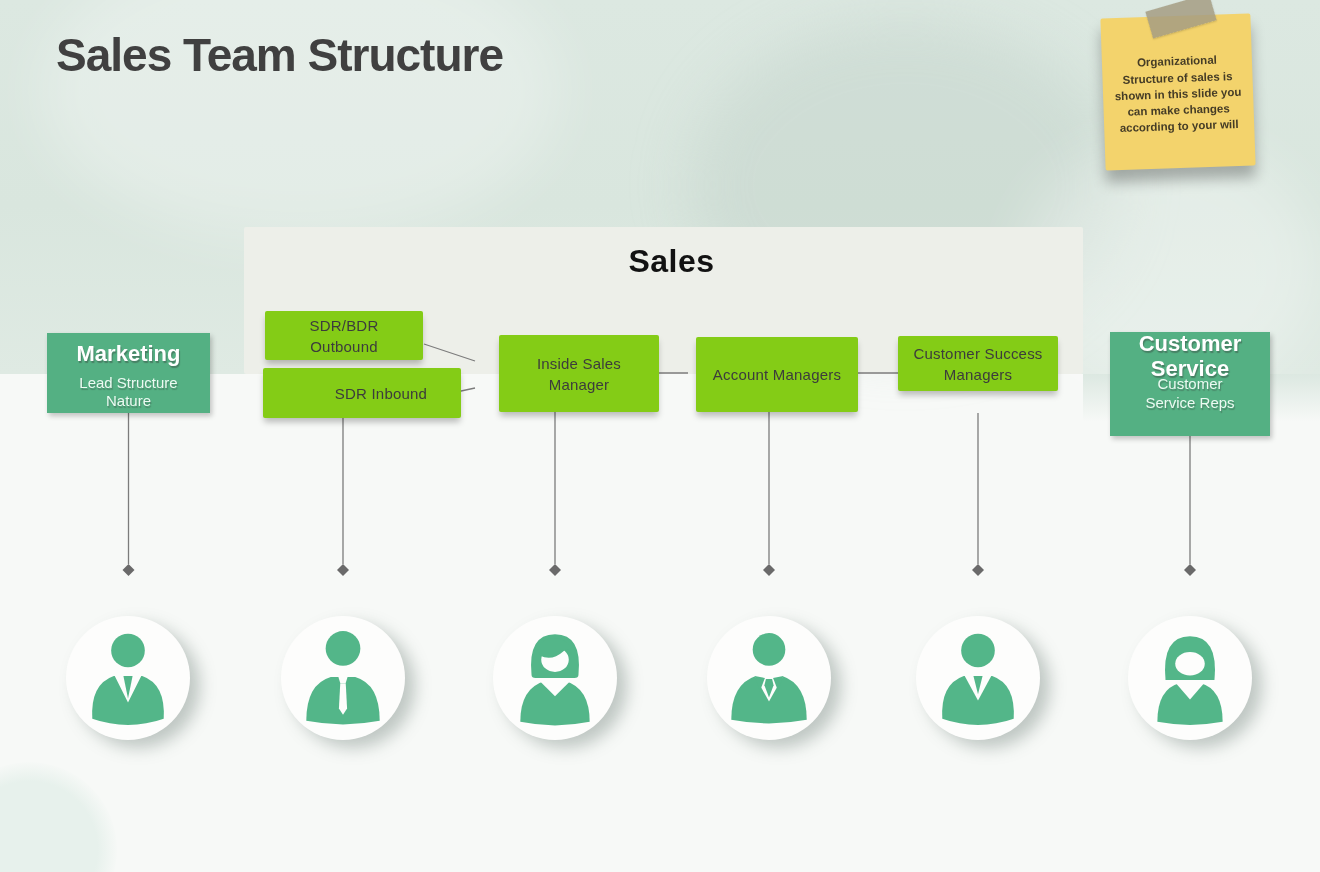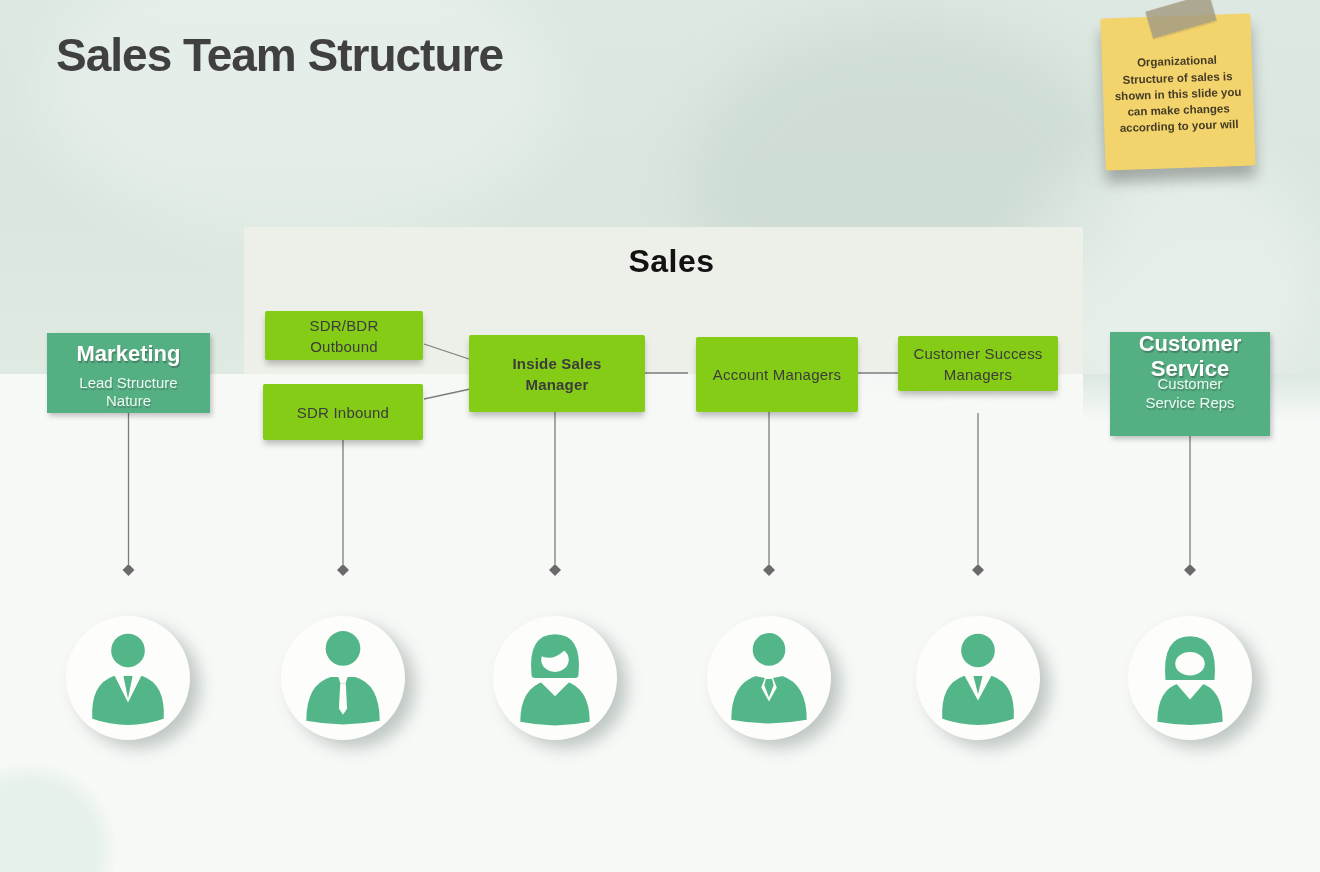--- a/index.html
+++ b/index.html
@@ -46,22 +46,22 @@
   .box-marketing{left:47px;top:333px;width:163px;height:80px;padding-top:9px;box-sizing:border-box;}
   .box-marketing .gb-sub{margin-top:7px;}
   .box-customer-service{left:1110px;top:332px;width:160px;height:104px;padding-top:0;box-sizing:border-box;}
   .box-customer-service .gb-sub{margin-top:-6px;}
 
   
   .node{position:absolute;background:#84cc16;color:#3c3c3c;display:flex;align-items:center;
     justify-content:center;text-align:center;font-size:15px;line-height:1.4;border-radius:2px;
     box-shadow:0 5px 6px -1px rgba(0,0,0,0.25);white-space:pre-line;letter-spacing:0.2px;}
   .node-sdr-outbound{left:265px;top:311px;width:158px;height:49px;}
-  .node-sdr-inbound{left:263px;top:384px;width:160px;height:56px;}
-  .node-inside-sales{left:469px;top:335px;width:176px;height:77px;font-weight:bold;}
+  .node-sdr-inbound{left:263px;top:368px;width:160px;height:50px;padding-left:38px;}
+  .node-inside-sales{left:499px;top:335px;width:160px;height:77px;}
   .node-account{left:688px;top:337px;width:162px;height:75px;margin-left:8px;}
   .node-customer-success{left:898px;top:336px;width:160px;height:55px;}
 
   
   .connectors{position:absolute;left:0;top:0;width:1320px;height:872px;pointer-events:none;}
 
   
   .avatar{position:absolute;width:124px;height:124px;border-radius:50%;background:#fdfdfc;
     box-shadow:10px 8px 16px rgba(125,140,132,0.45);display:flex;align-items:center;justify-content:center;}
   .avatar svg{width:102px;height:102px;}

